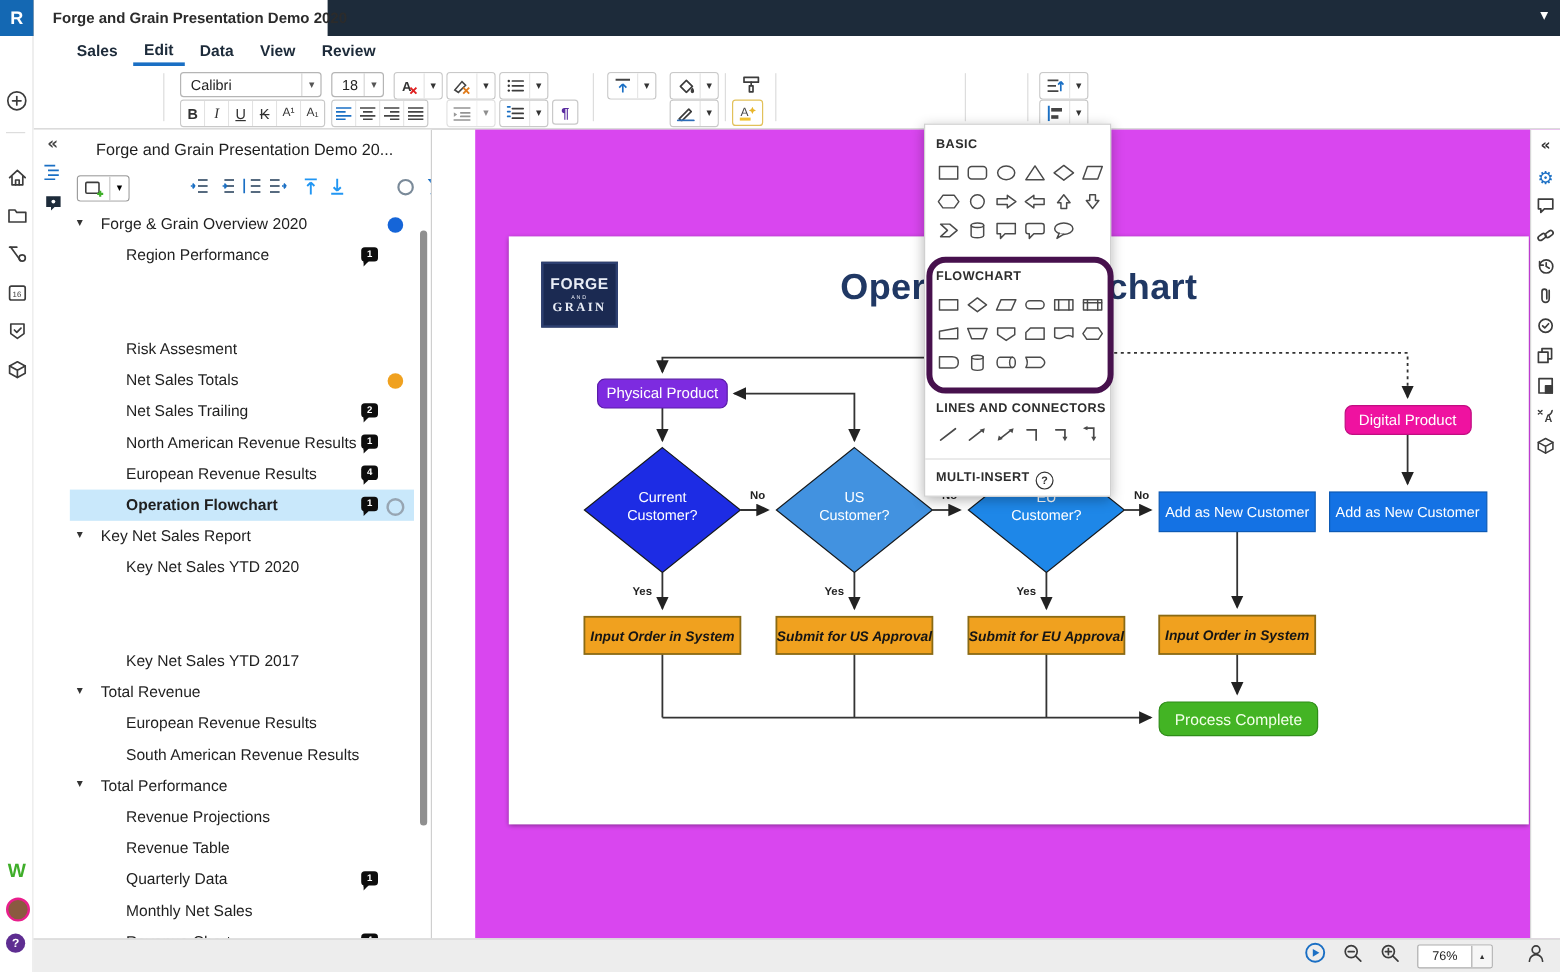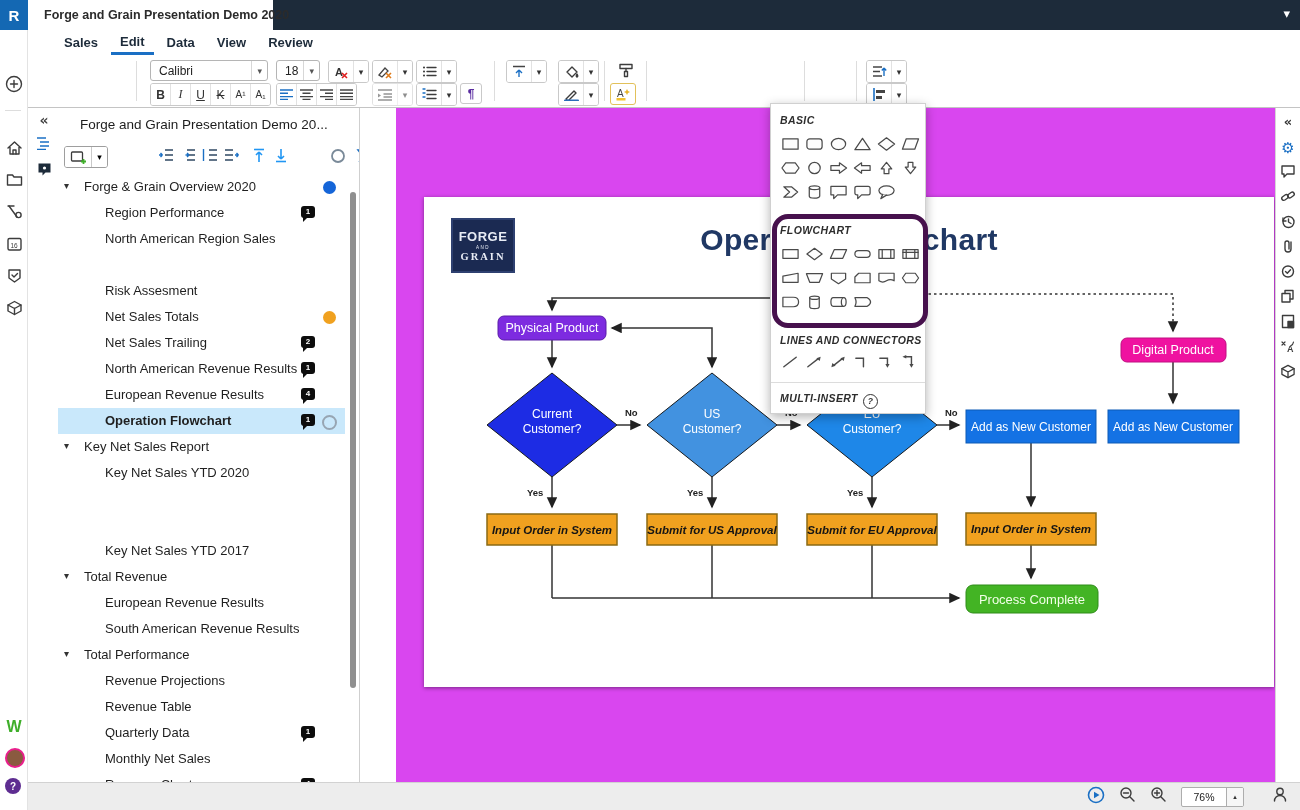--- a/index.html
+++ b/index.html
@@ -99,21 +99,21 @@
   #flow{position:absolute;left:0;top:0;}
   #flow text{font-family:"Liberation Sans",sans-serif;}
   .edge{stroke:#333;stroke-width:1.5;fill:none;}
   .elabel{font-size:9.5px;font-weight:bold;fill:#222;}
   .nodetext{fill:#fff;text-anchor:middle;}
   .steptext{fill:#151515;text-anchor:middle;font-style:italic;font-weight:bold;font-size:11.5px;}
 
   
   #shape-panel{position:absolute;left:770px;top:103px;width:156px;height:311px;background:#fff;
                border:1px solid #d0d0d0;box-shadow:0 3px 10px rgba(0,0,0,.3);box-sizing:border-box;z-index:20;}
-  .sp-label{position:absolute;left:9px;font-size:10.5px;font-weight:bold;color:#2d2d2d;letter-spacing:.4px;font-style:italic;}
+  .sp-label{position:absolute;left:9px;font-size:10.5px;font-weight:bold;color:#2d2d2d;letter-spacing:.4px;}
   .sp-grid{position:absolute;left:7px;display:grid;grid-template-columns:repeat(6,24px);grid-auto-rows:24px;}
   .sp-cell{display:flex;align-items:center;justify-content:center;cursor:pointer;}
   .shp{stroke:#4a4a4a;fill:#fdfdfd;stroke-width:1.3;stroke-linejoin:round;stroke-linecap:round;}
   .lni{stroke:#4a4a4a;fill:none;stroke-width:1.5;stroke-linecap:round;}
   .lnh{fill:#4a4a4a;stroke:none;}
   #purple-ring{position:absolute;left:1px;top:110px;width:146px;height:104px;border:5px solid #47114d;
                border-radius:16px;pointer-events:none;z-index:2;}
   #sp-divider{position:absolute;left:0;top:278px;width:100%;height:1px;background:#dcdcdc;}
   #multi-q{display:inline-flex;width:13px;height:13px;border:1.5px solid #333;border-radius:50%;
            align-items:center;justify-content:center;font-size:9px;font-weight:bold;color:#333;margin-left:5px;vertical-align:-2px;}
@@ -586,23 +586,20 @@
     <div id="tree">
       <div class="trow" style="top:0px">
         <span class="caret glyph">▾</span>
         <span class="tlabel l0">Forge &amp; Grain Overview 2020</span>
         <span class="dot blue"></span>
       </div>
       <div class="trow" style="top:26px">
         <span class="tlabel l1">Region Performance</span>
         <span class="badge">1</span>
       </div>
-      <div class="trow" style="top:52px">
-          <span class="tlabel l1">North American Region Sales</span>
-        </div>
       <div class="trow" style="top:104px">
           <span class="tlabel l1">Risk Assesment</span>
         </div>
       <div class="trow" style="top:130px">
         <span class="tlabel l1">Net Sales Totals</span>
         <span class="dot orange"></span>
       </div>
       <div class="trow" style="top:156px">
         <span class="tlabel l1">Net Sales Trailing</span>
         <span class="badge">2</span>

